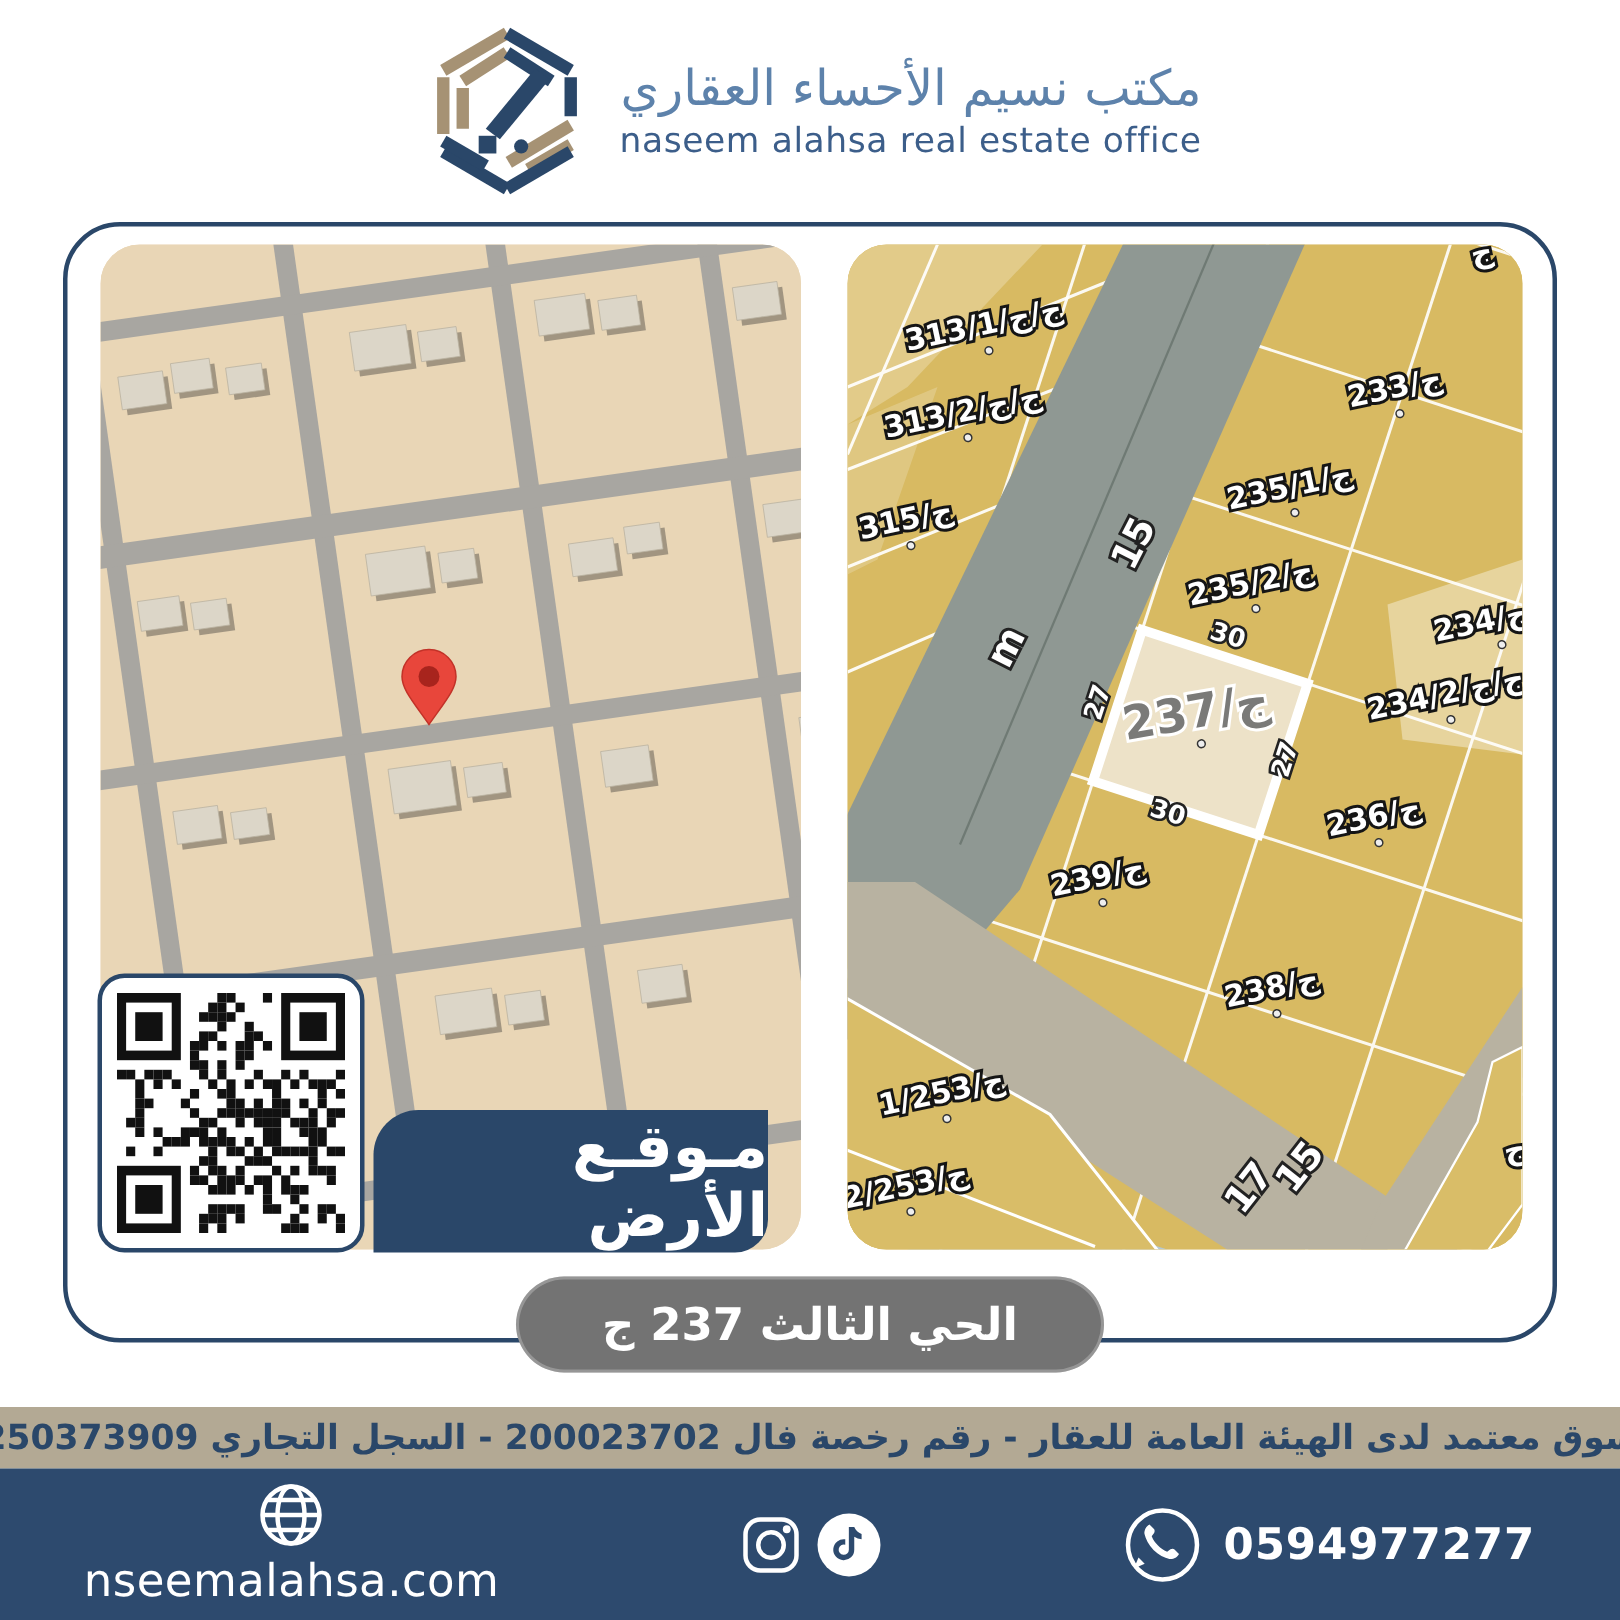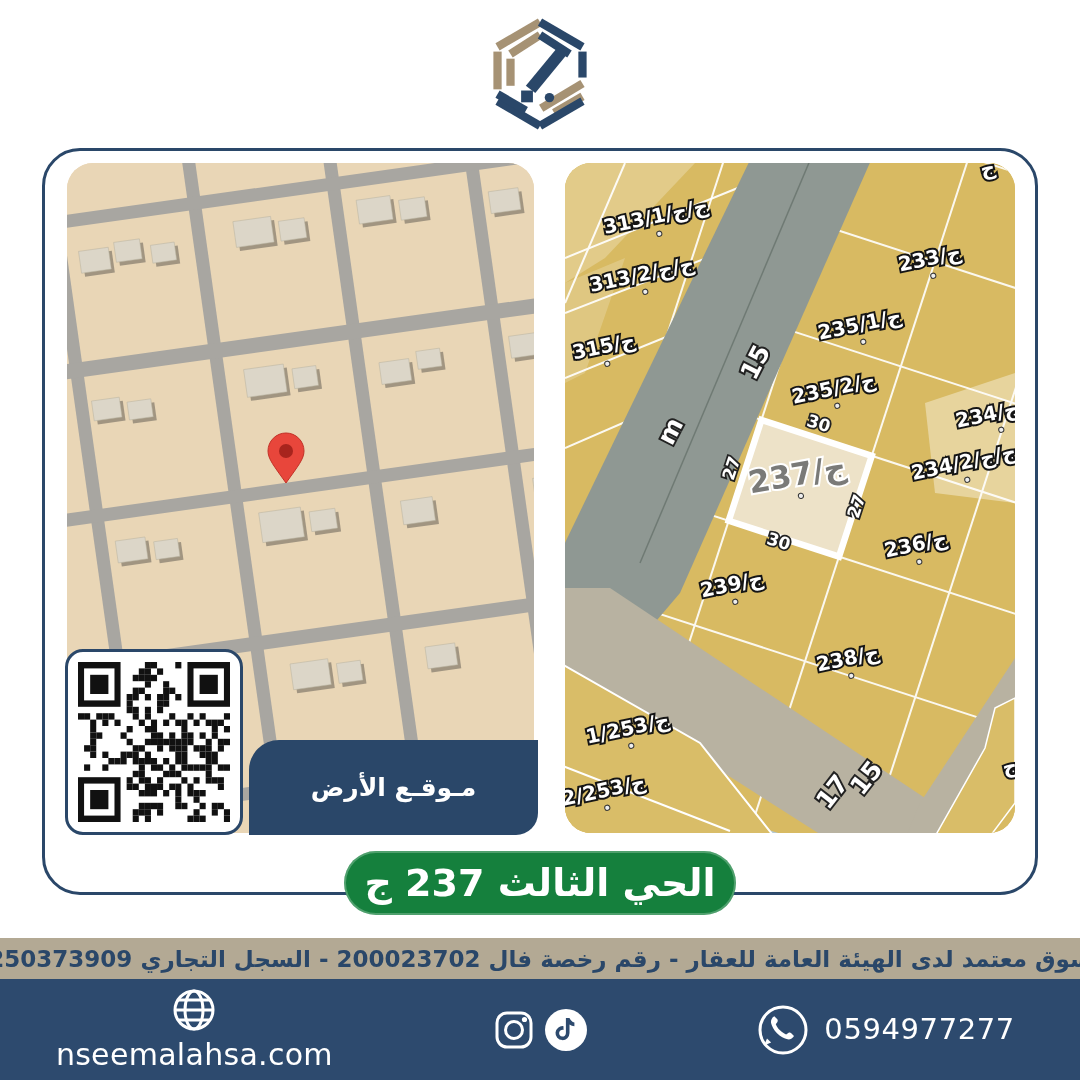--- a/index.html
+++ b/index.html
@@ -18,43 +18,43 @@
         background:#fff;border:3px solid #2a4769;border-radius:38px;}
   .panel{position:absolute;top:12px;height:670px;border-radius:26px;overflow:hidden;background:#e9d6b6;}
   .panel.left{left:22px;width:467px;}
   .panel.right{left:520px;width:450px;background:#d8ba62;}
   .panel svg{display:block;width:100%;height:100%;}
 
   .qr-box{position:absolute;left:20px;top:498px;width:178px;height:186px;z-index:3;
           background:#fff;border:3px solid #2a4769;border-radius:18px;padding:10px;}
   .qr-box svg{width:100%;height:100%;display:block;}
 
-  .loc-label{position:absolute;left:204px;top:589px;width:289px;height:95px;z-index:2;
+  .loc-label{position:absolute;left:204px;top:589px;width:263px;height:95px;z-index:2;
              background:#2a4769;border-radius:30px 0 22px 0;
              display:flex;align-items:center;justify-content:center;
-             color:#fff;font-size:25px;font-weight:bold;}
+             color:#fff;font-size:40px;font-weight:bold;}
 
   .pill{position:absolute;left:50%;transform:translateX(-50%);top:851px;width:392px;height:64px;z-index:6;
-        background:#15803d;border-radius:32px;display:flex;align-items:center;justify-content:center;
-        color:#fff;font-size:38px;font-weight:bold;box-shadow:0 0 0 2px rgba(255,255,255,.25) inset;}
+        background:#737373;border-radius:32px;display:flex;align-items:center;justify-content:center;
+        color:#fff;font-size:30px;font-weight:bold;box-shadow:0 0 0 2px rgba(255,255,255,.25) inset;}
 
   
   .tan-strip{position:absolute;left:0;top:938px;width:100%;height:41px;background:#b3a994;
              display:flex;align-items:center;justify-content:center;}
   .tan-strip p{margin:0;color:#2a4769;font-size:23px;font-weight:bold;white-space:nowrap;}
 
   .footer{position:absolute;left:0;top:979px;width:100%;height:101px;background:#2d4a6e;
           display:flex;align-items:center;color:#fff;}
   .f-col{display:flex;flex-direction:column;align-items:center;justify-content:center;gap:4px;}
   .f-col.site{width:36%;}
   .f-col.social{width:28%;}
   .f-col.phones{width:36%;flex-direction:row;gap:14px;}
   .f-text{font-size:30px;font-weight:500;letter-spacing:.3px;}
   .icon-row{display:flex;gap:8px;align-items:center;}
-  .nums{display:flex;flex-direction:column;line-height:1.12;font-size:29px;font-weight:normal;letter-spacing:.6px;}
+  .nums{display:flex;flex-direction:column;line-height:1.12;font-size:29px;font-weight:bold;letter-spacing:.6px;}
 
   
   text{font-family:"DejaVu Sans",sans-serif;}
   .plabel{font-size:20px;font-weight:bold;fill:#fff;stroke:#151515;stroke-width:4px;paint-order:stroke;text-anchor:middle;}
   .phigh{font-size:31px;font-weight:bold;fill:#7a7a78;stroke:#fff;stroke-width:4px;paint-order:stroke;text-anchor:middle;}
   .pdim{font-size:17px;font-weight:bold;fill:#fff;stroke:#222;stroke-width:3.5px;paint-order:stroke;text-anchor:middle;}
   .pstreet{font-size:25px;font-weight:bold;fill:#fff;stroke:#222;stroke-width:4px;paint-order:stroke;text-anchor:middle;}
 </style>
 </head>
 <body>
@@ -78,20 +78,24 @@
         <path d="M50 94 L14 73"></path>
         <path d="M14 67 L38 81"></path>
         <path d="M50 94 L86 73"></path>
       </g>
       <g fill="#2a4769">
         <path d="M66 26 L74 32 L46 66 L38 60 Z"></path>
         <rect x="34" y="64" width="10" height="10"></rect>
         <circle cx="58" cy="70" r="4"></circle>
       </g>
     </svg>
+    <div class="brand">
+      <div class="brand-ar" dir="rtl">مكتب نسيم الأحساء العقاري</div>
+      <div class="brand-en">naseem alahsa real estate office</div>
+    </div>
   </div>
 
   <div class="card">
 
     <div class="panel left">
       <svg viewBox="0 0 467 670" preserveAspectRatio="none">
         <rect x="0" y="0" width="467" height="670" fill="#e9d6b6"></rect>
         <g transform="rotate(-8 233 335)">
           <g fill="#a8a6a1">
             <rect x="23" y="-80" width="13" height="830"></rect>

